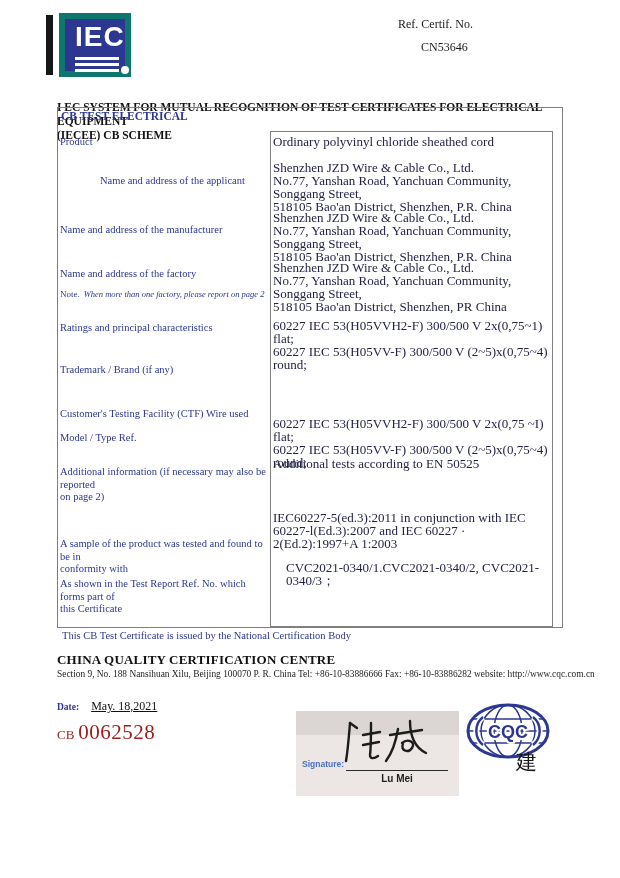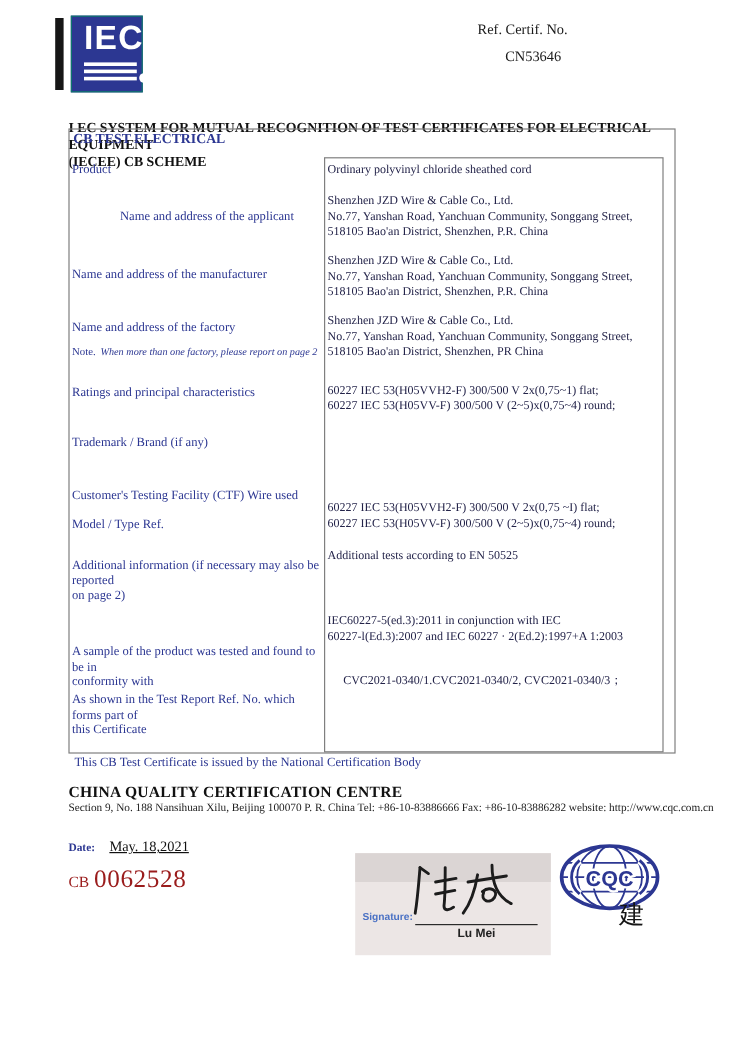--- a/index.html
+++ b/index.html
@@ -4,27 +4,27 @@
 <style>
   * { margin:0; padding:0; box-sizing:border-box; }
   html,body { background:#ffffff; }
   #page {
     position:relative; width:620px; height:878px; background:#ffffff;
     font-family:"Liberation Serif","DejaVu Serif",serif; color:#1a1a1a; overflow:hidden;
   }
   .abs { position:absolute; }
   .pre { white-space:pre-line; }
   .lbl { color:#2c3792; font-size:10.5px; line-height:12.5px; white-space:pre-line; }
-  .val { color:#232349; font-size:10px; line-height:13px; white-space:pre-line; }
+  .val { color:#232349; font-size:13px; line-height:13px; white-space:pre-line; }
   .box { border:1px solid #7f7f7f; }
   
   .iec-bar { position:absolute; left:0; top:2px; width:7px; height:60px; background:#161616; }
   .iec-square {
-    position:absolute; left:13px; top:0; width:60px; height:64px;
-    background:#2c3792; border:1px solid #0f766e; padding:4px 0 0 10px;
+    position:absolute; left:13px; top:0; width:72px; height:64px;
+    background:#2c3792; border:6px solid #0f766e; padding:4px 0 0 10px;
   }
   .iec-text {
     color:#ffffff; font-family:"Liberation Sans",sans-serif; font-weight:bold;
     font-size:28px; line-height:28px; letter-spacing:1px;
   }
   .iec-line { position:absolute; left:10px; height:3px; background:#ffffff; width:44px; }
   .iec-dot { position:absolute; left:56px; top:47px; width:8px; height:8px; border-radius:50%; background:#ffffff; }
   .scheme-title { font-weight:bold; font-size:11.5px; line-height:14px; color:#111111;margin-top:21px; }
   .cert-title { color:#2c3792; font-weight:bold; font-size:11.5px; }
   .note-prefix { color:#2c3792; font-size:9px; }

